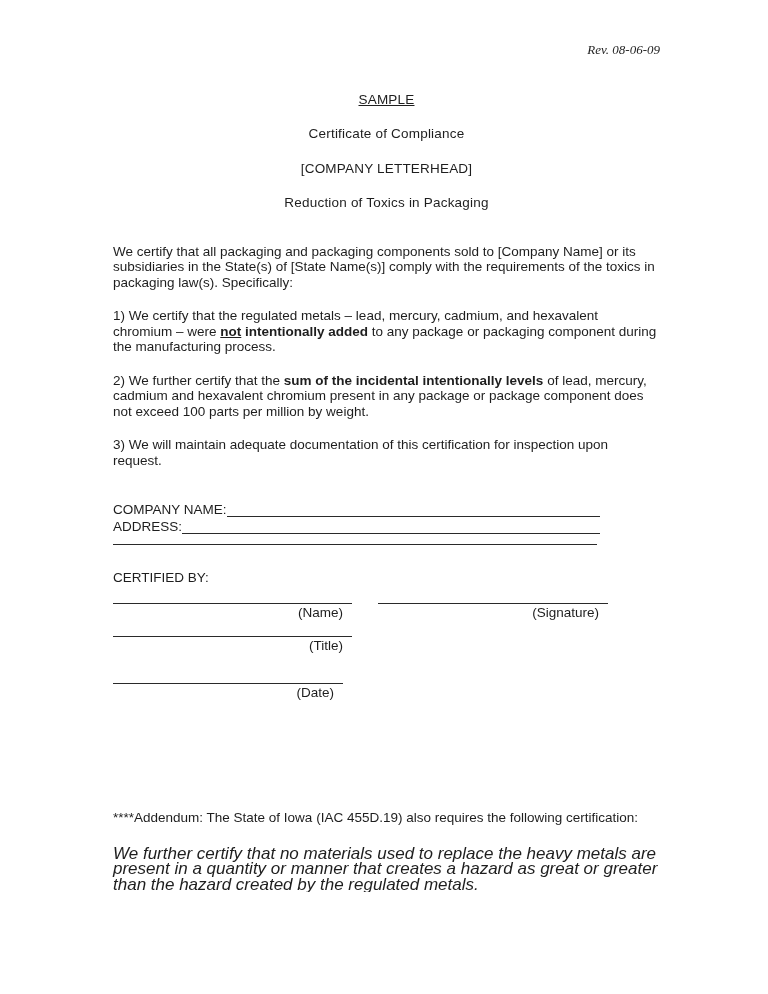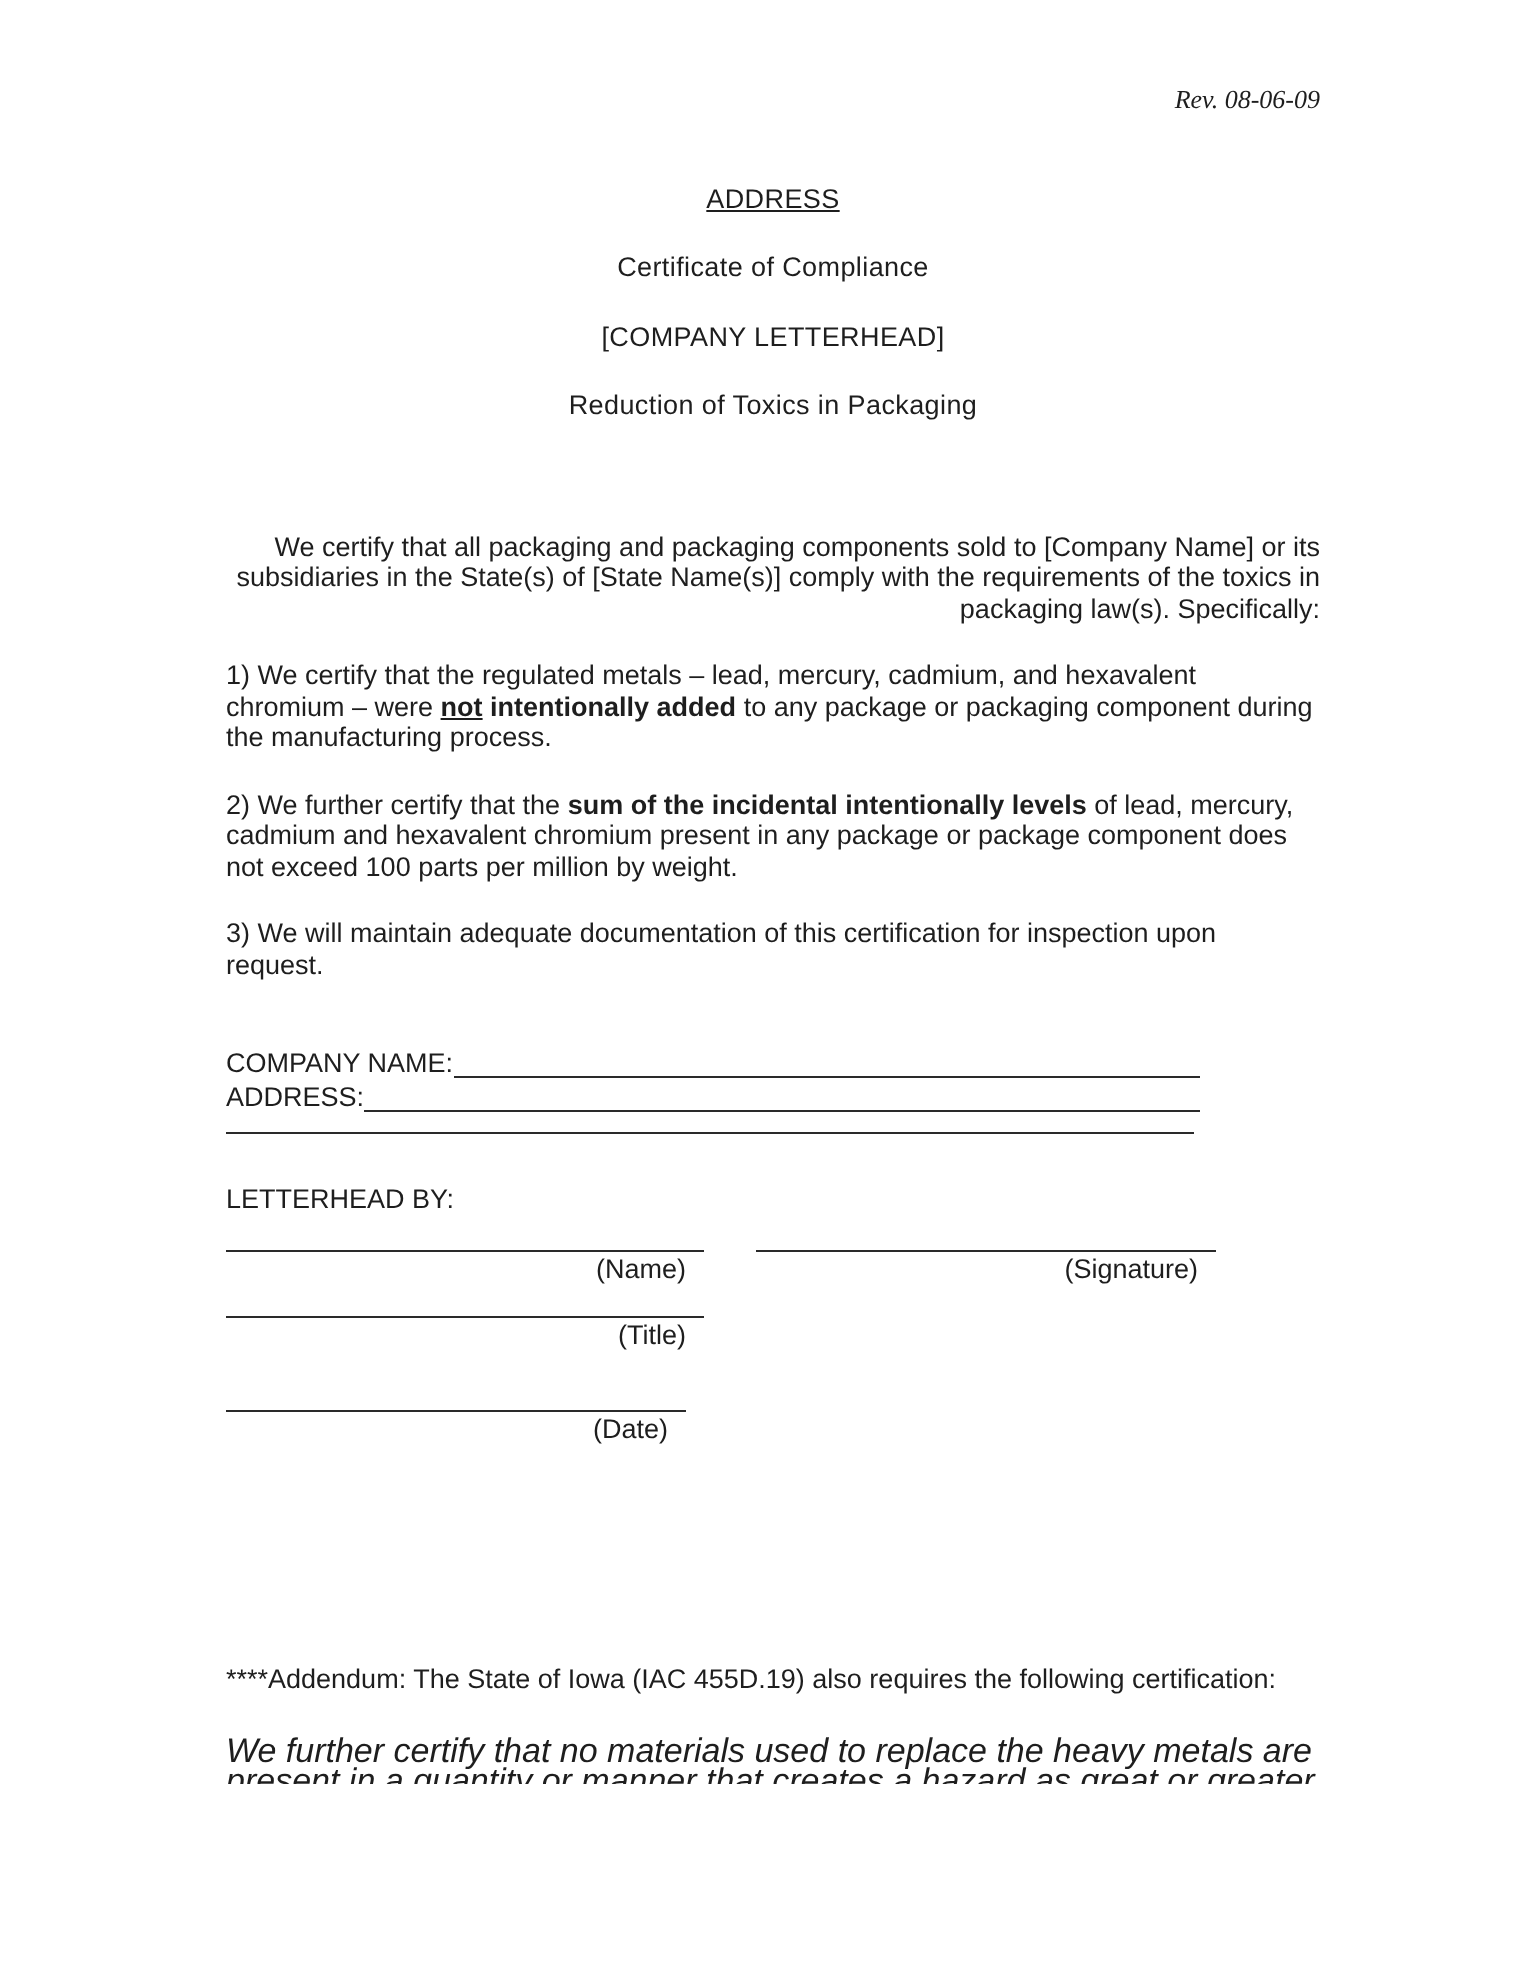--- a/index.html
+++ b/index.html
@@ -29,21 +29,21 @@
     font-size: 13px;
   }
   .center-head {
     text-align: center;
     margin-top: 19px;
     letter-spacing: 0.2px;
   }
   .center-head.first { margin-top: 34px; }
   .underlined { text-decoration: underline; }
   .para { margin-top: 18px; }
-  .para.intro { margin-top: 55px; text-align: right; }
+  .para.intro { margin-top: 33px; }
   b.ul { text-decoration: underline; }
   .form-block { margin-top: 32px; }
   .field-row {
     display: flex;
     align-items: flex-end;
     width: 487px;
     height: 17px;
   }
   .field-row .blank {
     flex: 1;
@@ -84,21 +84,21 @@
 </style>
 </head>
 <body>
 
 <div class="page">
   <div class="content">
 
     <div class="revision">Rev. 08-06-09</div>
 
     <div class="center-head first">
-      <span class="underlined">ADDRESS</span>
+      <span class="underlined">SAMPLE</span>
     </div>
     <div class="center-head">Certificate of Compliance</div>
     <div class="center-head">[COMPANY LETTERHEAD]</div>
     <div class="center-head">Reduction of Toxics in Packaging</div>
 
     <p class="para intro">We certify that all packaging and packaging components sold to [Company Name] or its subsidiaries in the State(s) of [State Name(s)] comply with the requirements of the toxics in packaging law(s).  Specifically:</p>
 
     <p class="para"><span>1) We certify that the regulated metals – lead, mercury, cadmium, and hexavalent chromium – were </span><b class="ul">not</b><b> intentionally added</b><span> to any package or packaging component during the manufacturing process.</span></p>
 
     <p class="para"><span>2) We further certify that the </span><b>sum of the incidental intentionally levels</b><span> of lead, mercury, cadmium and hexavalent chromium present in any package or package component does not exceed 100 parts per million by weight.</span></p>
@@ -110,21 +110,21 @@
         <span>COMPANY NAME:</span>
         <span class="blank"></span>
       </div>
       <div class="field-row">
         <span>ADDRESS:</span>
         <span class="blank"></span>
       </div>
       <div class="lone-line"></div>
     </div>
 
-    <div class="certified-by">LETTERHEAD BY:</div>
+    <div class="certified-by">CERTIFIED BY:</div>
 
     <div class="sig-grid">
       <div class="sig-col-left">
         <div class="sig-line"></div>
         <div class="sig-caption">(Name)</div>
       </div>
       <div class="sig-col-right">
         <div class="sig-line"></div>
         <div class="sig-caption">(Signature)</div>
       </div>

